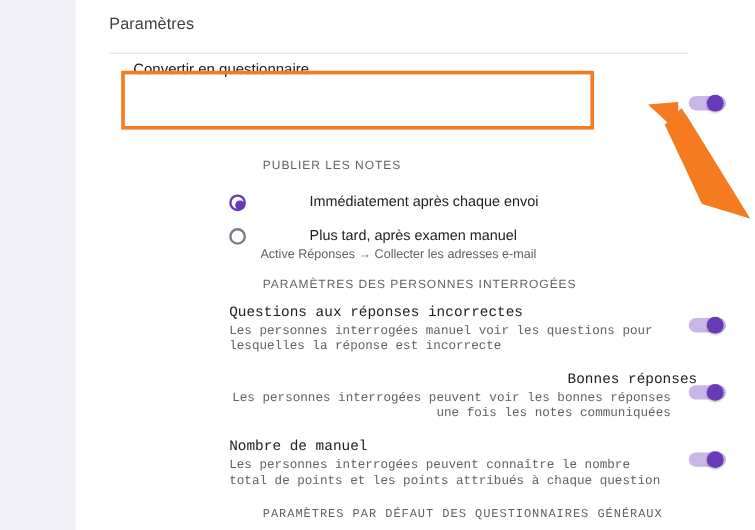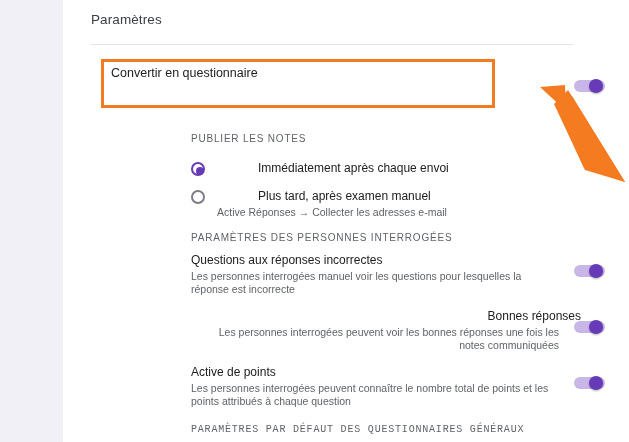--- a/index.html
+++ b/index.html
@@ -41,21 +41,21 @@
     width: 482px;
     height: 1px;
     background: #e4e4ea;
   }
   .divider-top { top: 44px; }
 
   
   .quiz-row {
     position: absolute;
     left: 40px;
-    top: 62px;
+    top: 47px;
     width: 456px;
     height: 48px;
   }
   .quiz-title {
     position: absolute;
     left: 8px;
     top: 4px;
     font-size: 12.5px;
     color: #202124;
   }
@@ -118,20 +118,21 @@
     pointer-events: none;
   }
 
   
   .section-head {
     position: absolute;
     font-size: 10px;
     letter-spacing: .8px;
     color: #5f6368;
     text-transform: uppercase;
+    margin-left: 28px;
   }
   .sec-publish { left: 128px; top: 133px; }
   .sec-respondent { left: 128px; top: 232px; }
   .sec-defaults { left: 128px; top: 424px; font-family: Liberation Mono, monospace; }
 
   
   .radio-row {
     position: absolute;
     left: 128px;
     height: 20px;
@@ -173,20 +174,21 @@
     top: 206px;
     font-size: 10.5px;
     color: #5f6368;
   }
 
   
   .option-row {
     position: absolute;
     left: 128px;
     width: 390px;
+    font-family: Liberation Mono, monospace;
   }
   .option-title {
     font-size: 12px;
     color: #202124;
     margin: 0 0 3px 0;
   }
   .option-desc {
     font-size: 10.5px;
     line-height: 13px;
     color: #5f6368;
@@ -247,21 +249,21 @@
     <div class="option-row opt-2">
       <div class="option-title">Bonnes réponses</div>
       <div class="option-desc">Les personnes interrogées peuvent voir les bonnes réponses une fois les notes communiquées</div>
     </div>
     <div class="toggle toggle-opt2">
       <div class="track"></div>
       <div class="knob"></div>
     </div>
 
     <div class="option-row opt-3">
-      <div class="option-title">Active de points</div>
+      <div class="option-title">Nombre de manuel</div>
       <div class="option-desc">Les personnes interrogées peuvent connaître le nombre total de points et les points attribués à chaque question</div>
     </div>
     <div class="toggle toggle-opt3">
       <div class="track"></div>
       <div class="knob"></div>
     </div>
 
     <div class="section-head sec-defaults">Paramètres par défaut des questionnaires généraux</div>
 
   </div>

